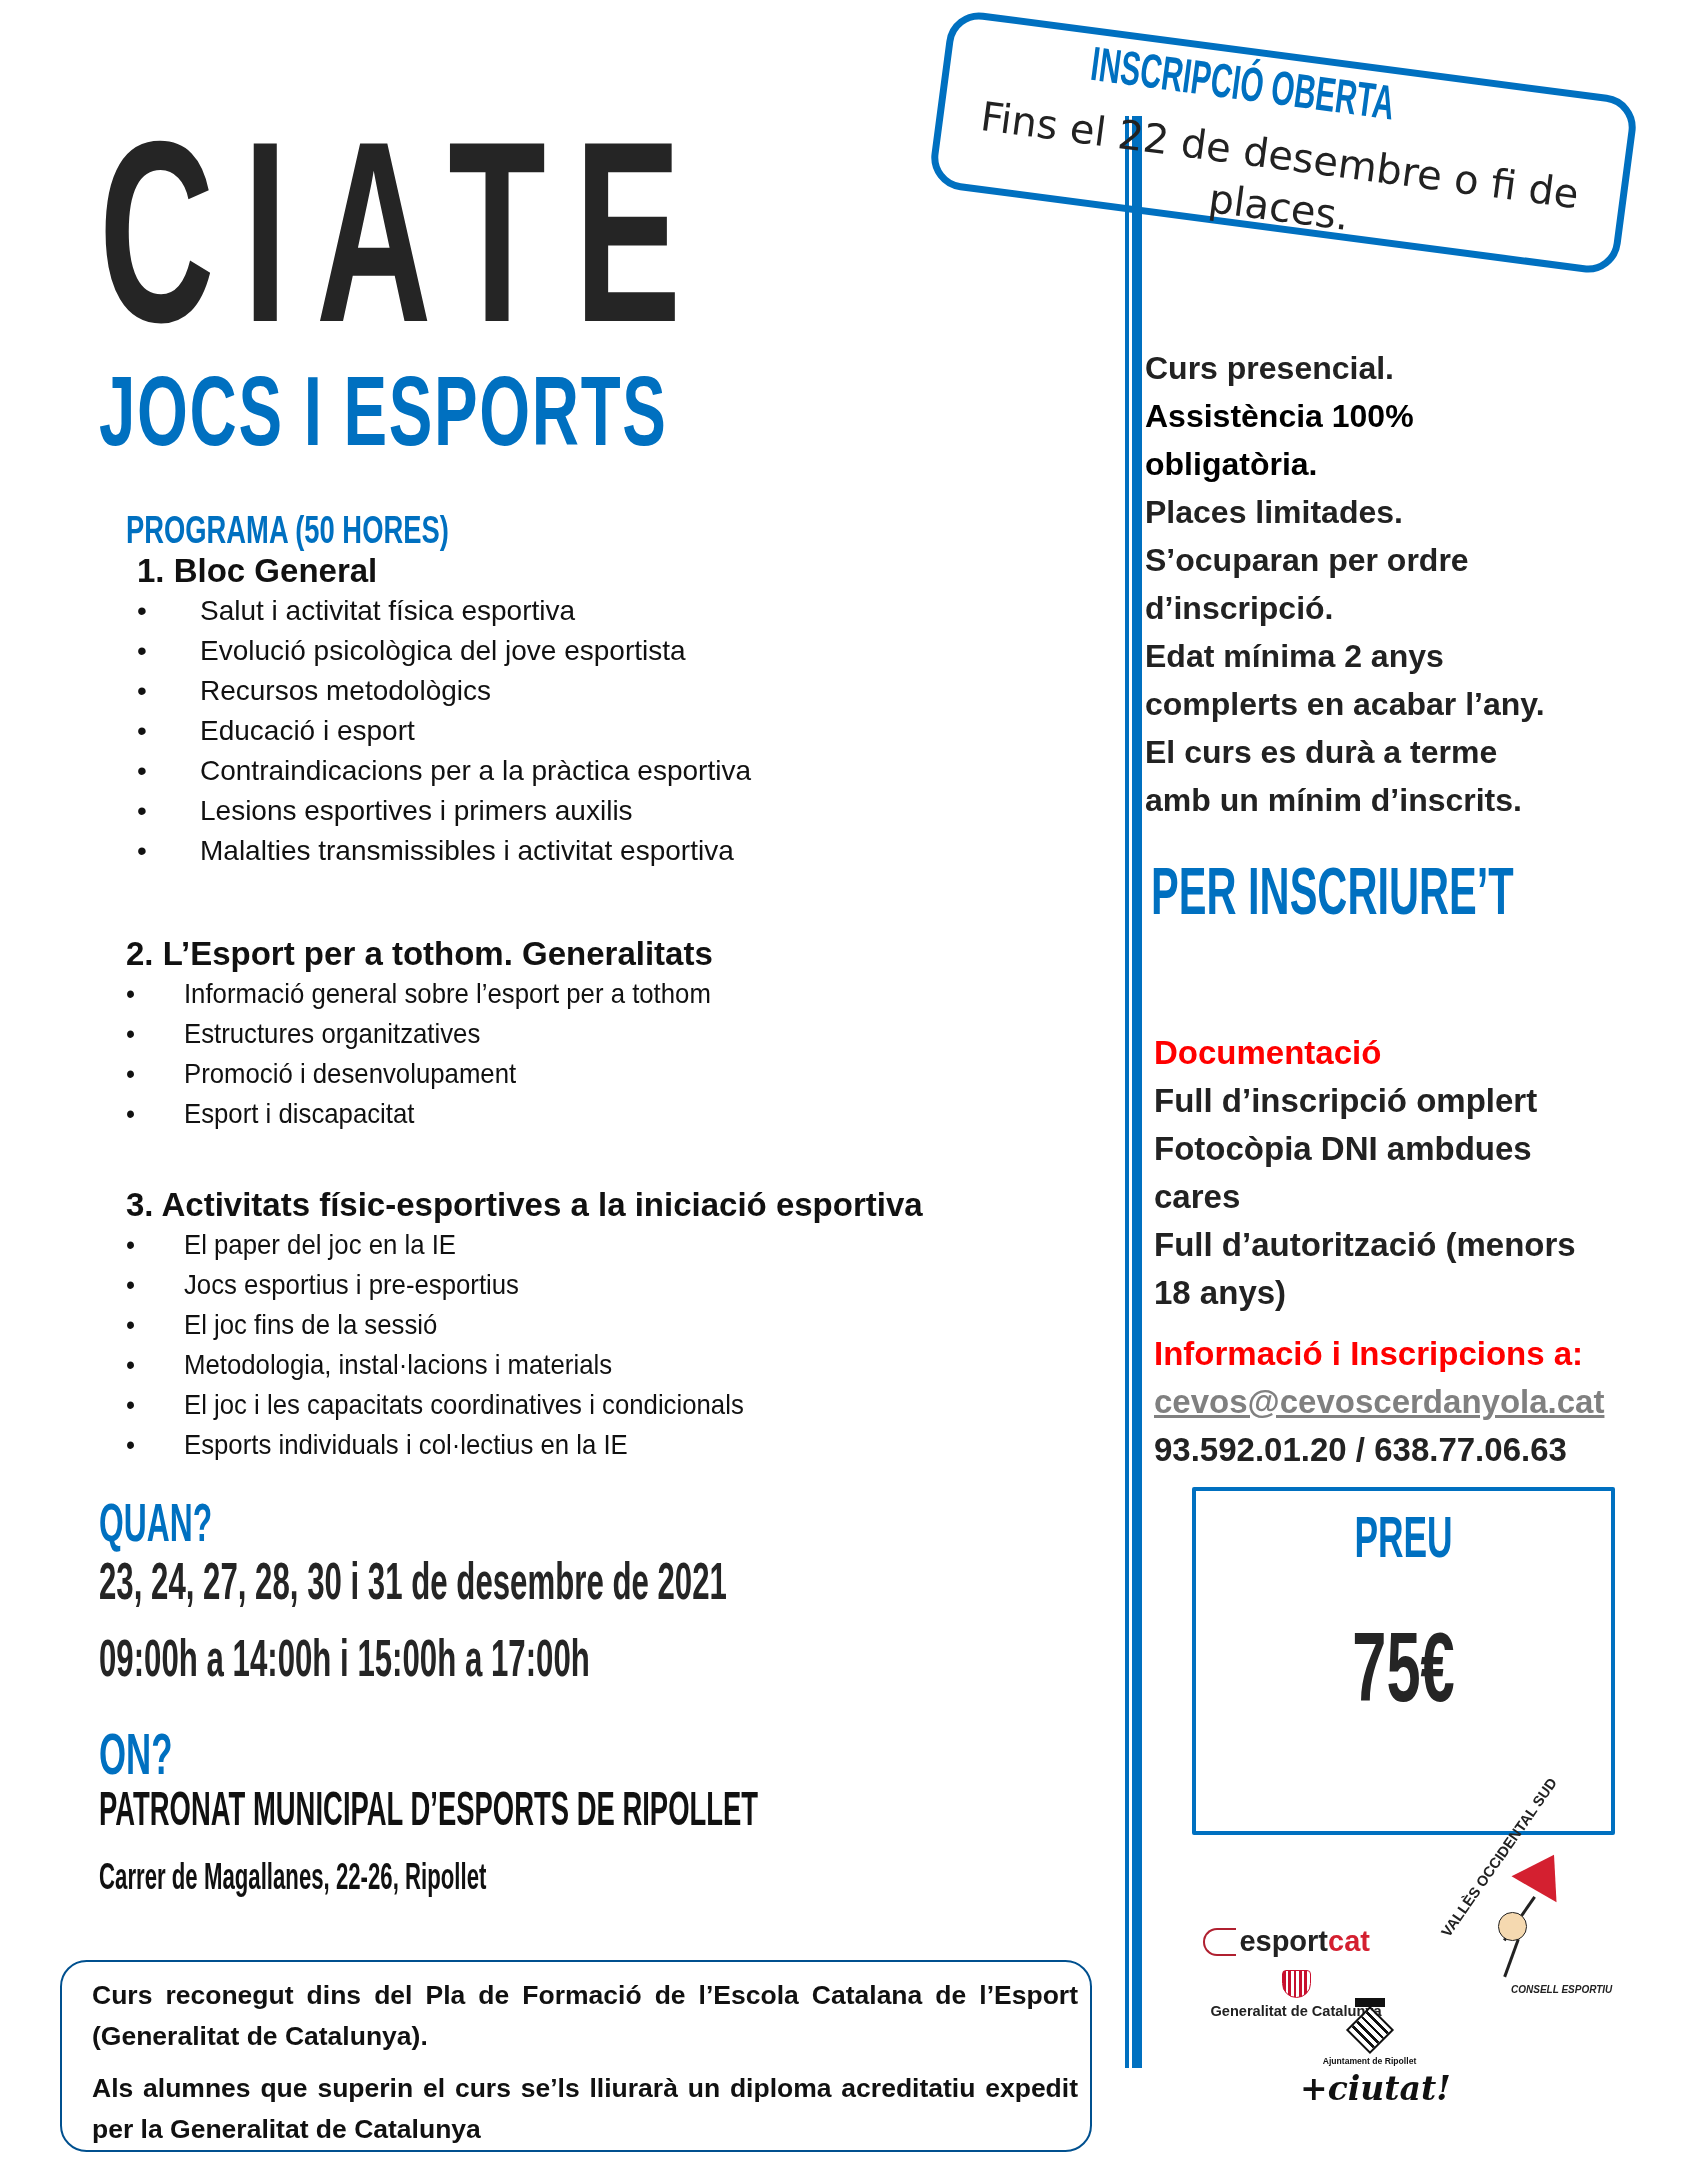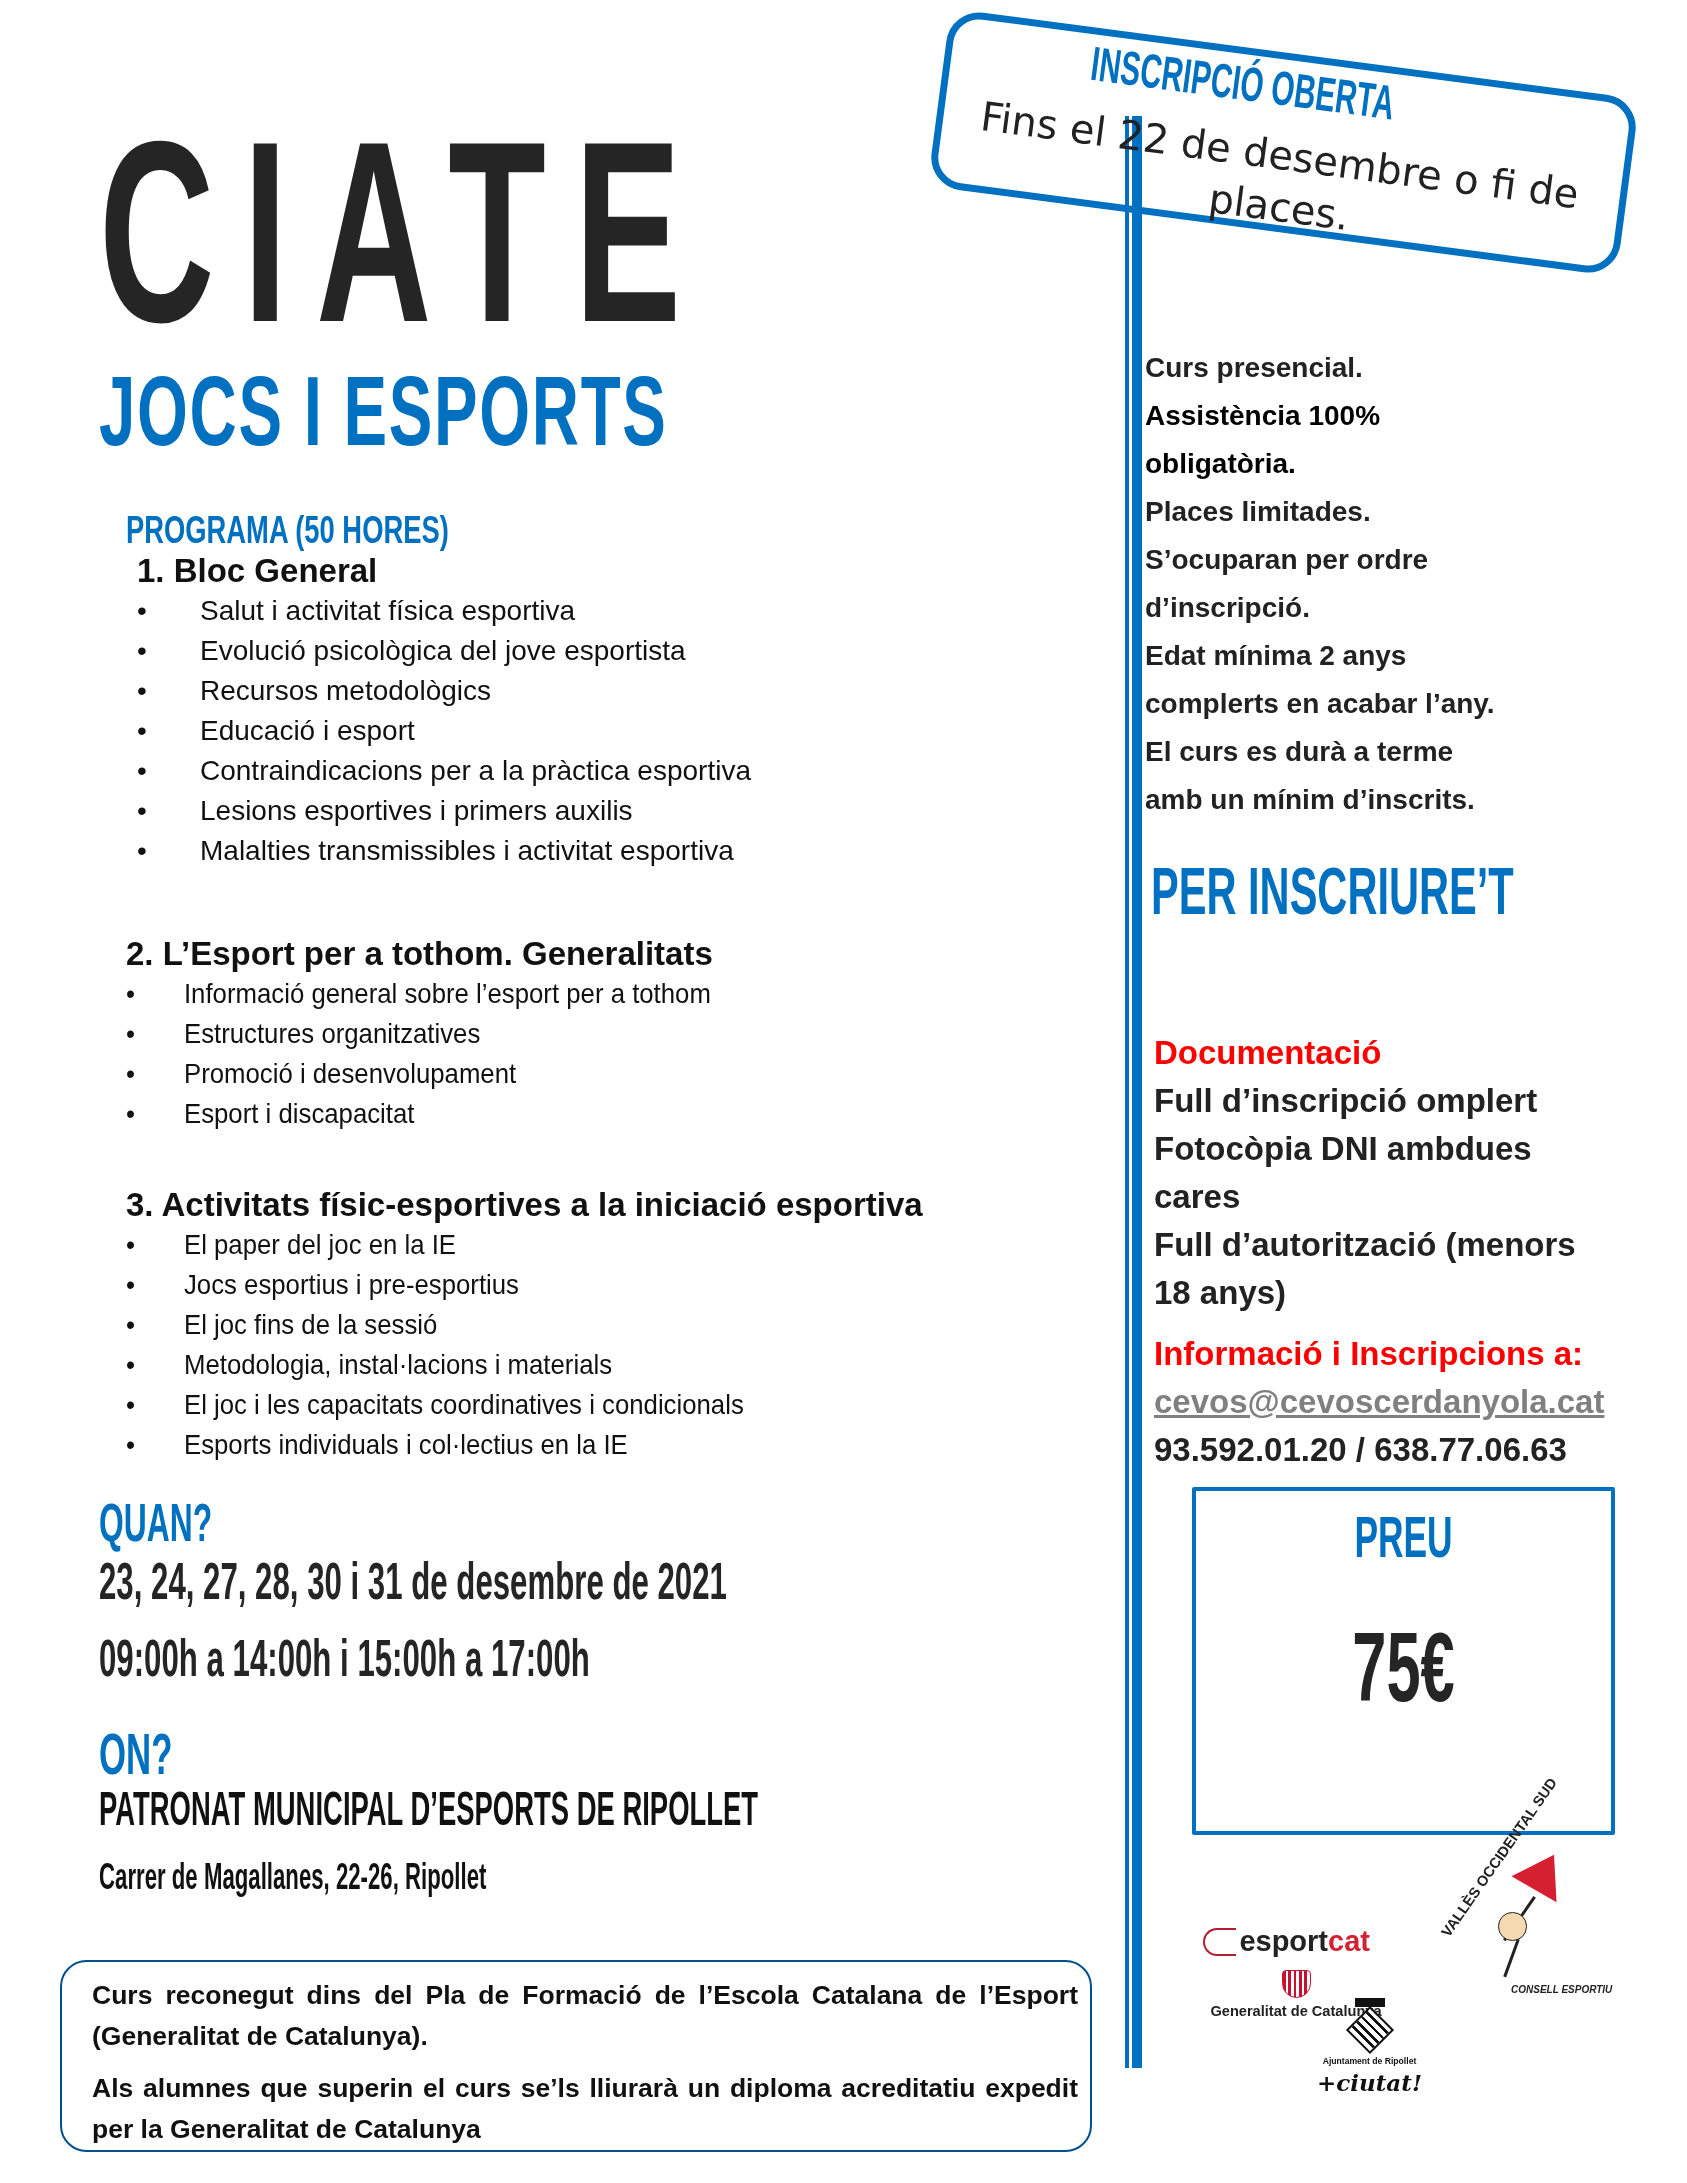--- a/index.html
+++ b/index.html
@@ -40,21 +40,21 @@
   #vline-thick { left:1132px; top:116px; width:10px; height:1952px; background:#0070C0; }
 
   
   #sign { left:936px; top:53px; width:695px; height:179px; border:7.3px solid #0070C0; border-radius:33px; transform:rotate(7.5deg); transform-origin:center center; box-sizing:border-box; background:transparent; }
   #sign-title { left:1095px; top:36px; font-family:"Liberation Sans", sans-serif; font-weight:bold; font-size:48px; color:#0070C0; transform:rotate(7.5deg) scaleX(0.62); transform-origin:left top; white-space:nowrap; }
   #sign-line1 { left:984px; top:93px; font-family:"DejaVu Sans", sans-serif; font-size:40px; color:#222; transform:rotate(7.5deg); transform-origin:left top; white-space:nowrap; }
   #sign-line2 { left:1212px; top:175px; font-family:"DejaVu Sans", sans-serif; font-size:40px; color:#222; transform:rotate(7.5deg); transform-origin:left top; white-space:nowrap; }
 
   
   #conditions { left:1145px; top:344px; }
-  #conditions div { font-family:"Liberation Sans", sans-serif; font-weight:bold; font-size:28px; line-height:48px; color:#222; white-space:nowrap; }
+  #conditions div { font-family:"Liberation Sans", sans-serif; font-weight:bold; font-size:32px; line-height:48px; color:#222; white-space:nowrap; }
   #conditions .strong { color:#000; }
 
   #per-inscriure { left:1151px; top:853px; font-family:"Liberation Sans", sans-serif; font-weight:bold; font-size:66px; color:#0070C0; transform:scaleX(0.63); transform-origin:left top; white-space:nowrap; }
 
   #docs { left:1154px; top:989px; }
   #docs div { font-family:"Liberation Sans", sans-serif; font-weight:bold; font-size:33px; line-height:48px; color:#222; white-space:nowrap; }
   #docs .red { color:#FF0000;margin-top:40px; }
 
   #info { left:1154px; top:1330px; }
   #info div { font-family:"Liberation Sans", sans-serif; font-weight:bold; font-size:33px; line-height:48px; color:#222; white-space:nowrap; }
@@ -78,21 +78,21 @@
   #logo-vallès .flag { position:absolute; left:86px; top:0; width:0; height:0; border-left:26.5px solid transparent; border-right:26.5px solid transparent; border-bottom:40px solid #d42030; transform:rotate(30deg); }
   #logo-vallès .head { position:absolute; left:66px; top:60px; width:26.5px; height:26.5px; border-radius:50%; background:#f5d9b0; border:1.3px solid #222; }
   #logo-vallès .body { position:absolute; left:78px; top:86px; width:2.6px; height:40px; background:#222; transform:rotate(20deg); }
   #logo-vallès .arm { position:absolute; left:86px; top:40px; width:2.6px; height:53px; background:#222; transform:rotate(35deg); }
   #logo-vallès .vtext { position:absolute; left:6.6px; top:79px; font-family:"Liberation Sans", sans-serif; font-weight:bold; font-size:14.6px; color:#222; transform:rotate(-55deg); transform-origin:left top; line-height:14.6px; white-space:nowrap; }
   #logo-vallès .consell { position:absolute; left:79px; top:132px; font-family:"Liberation Sans", sans-serif; font-weight:bold; font-style:italic; font-size:10px; color:#222; white-space:nowrap; }
   #logo-ripollet { left:1300px; top:1998px; width:139px; height:159px; text-align:center; }
   #logo-ripollet .crown { width:30px; height:6.6px; margin:0 auto; background:#111; border-top:2.6px dashed #111; }
   #logo-ripollet .diamond { width:34px; height:34px; margin:6.6px auto 9.3px; border:2.6px solid #111; transform:rotate(45deg); box-sizing:border-box; background:repeating-linear-gradient(0deg,#fff 0 4px,#111 4px 6.6px); }
   #logo-ripollet .ajt { font-family:"Liberation Sans", sans-serif; font-weight:bold; font-size:8.6px; color:#111; white-space:nowrap; }
-  #logo-ripollet .ciutat { font-family:"DejaVu Serif", serif; font-weight:bold; font-style:italic; font-size:23px; color:#111; white-space:nowrap; margin-top:2.6px;text-align:center; }
+  #logo-ripollet .ciutat { font-family:"DejaVu Serif", serif; font-weight:bold; font-style:italic; font-size:33px; color:#111; white-space:nowrap; margin-top:2.6px;text-align:center; }
 </style>
 </head>
 <body>
 
 <div id="vline-thin" class="abs"></div>
 <div id="vline-thick" class="abs"></div>
 
 <div id="sign" class="abs"></div>
 <div id="sign-title" class="abs">INSCRIPCIÓ OBERTA</div>
 <div id="sign-line1" class="abs">Fins el 22 de desembre o fi de</div>

